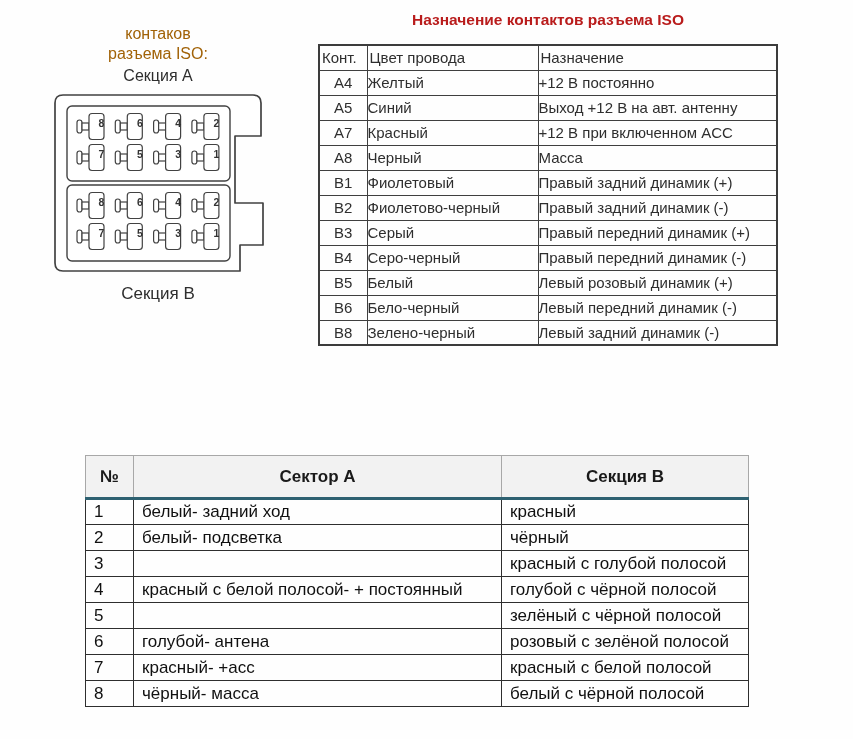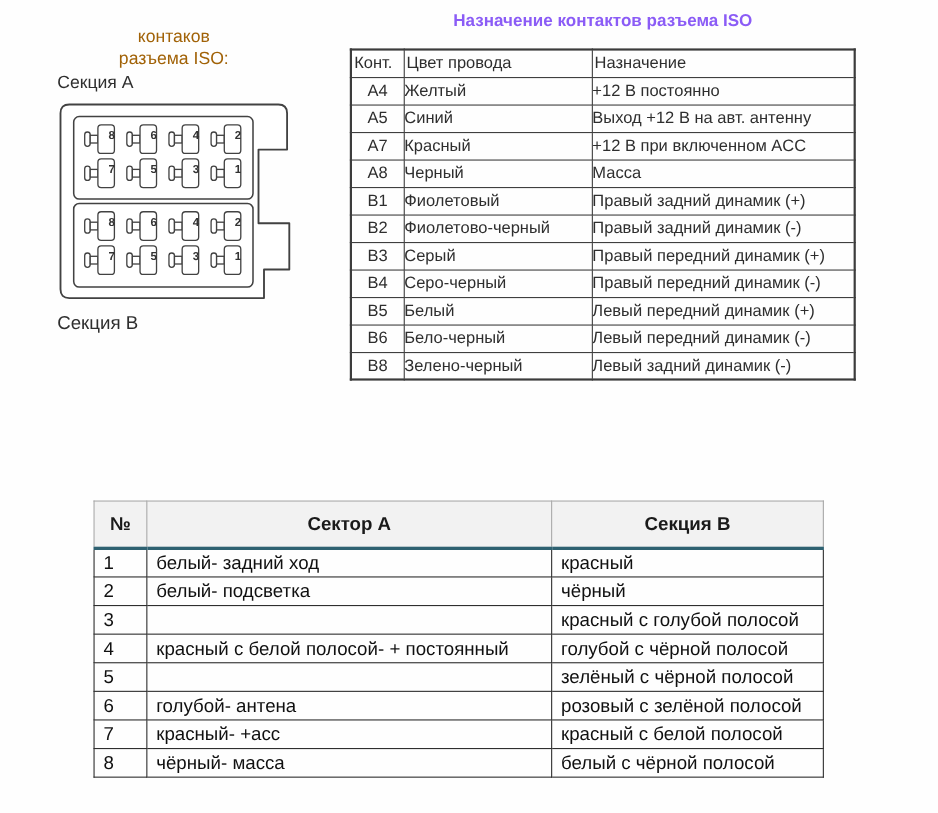--- a/index.html
+++ b/index.html
@@ -15,30 +15,30 @@
   }
 
   
   .diagram-heading {
     position: absolute; left: 52px; top: 24px; width: 212px;
     text-align: center; font-weight: normal; font-size: 16px;
     line-height: 20px; color: #a16207;
   }
   .section-label {
     position: absolute; left: 52px; width: 212px;
-    text-align: left; font-size: 16px; color: #2e2e2e;
+    text-align: center; font-size: 16px; color: #2e2e2e;
   }
   .section-label.a { top: 67px; }
   .section-label.b { top: 284px; font-size: 17px; }
   .connector-svg { position: absolute; left: 50px; top: 93px; }
 
   
   .iso-title {
     position: absolute; left: 330px; top: 11px; width: 436px;
-    text-align: center; font-weight: bold; font-size: 15.5px; color: #8b5cf6;
+    text-align: center; font-weight: bold; font-size: 15.5px; color: #b91c1c;
   }
   .iso-table {
     position: absolute; left: 318px; top: 44px; width: 458px;
     border-collapse: collapse; table-layout: fixed;
     font-size: 15px; color: #2e2e2e;
     border: 2px solid #3c3c3c;
   }
   .iso-table th, .iso-table td {
     border: 1px solid #3f3f3f; height: 25px;
     padding: 0 0; font-weight: normal; overflow: hidden; white-space: nowrap;
@@ -235,21 +235,21 @@
           <td>Правый передний динамик (+)</td>
         </tr>
         <tr>
           <td class="c-num">B4</td>
           <td>Серо-черный</td>
           <td>Правый передний динамик (-)</td>
         </tr>
         <tr>
           <td class="c-num">B5</td>
           <td>Белый</td>
-          <td>Левый передний динамик (+)</td>
+          <td>Левый розовый динамик (+)</td>
         </tr>
         <tr>
           <td class="c-num">B6</td>
           <td>Бело-черный</td>
           <td>Левый передний динамик (-)</td>
         </tr>
         <tr>
           <td class="c-num">B8</td>
           <td>Зелено-черный</td>
           <td>Левый задний динамик (-)</td>

